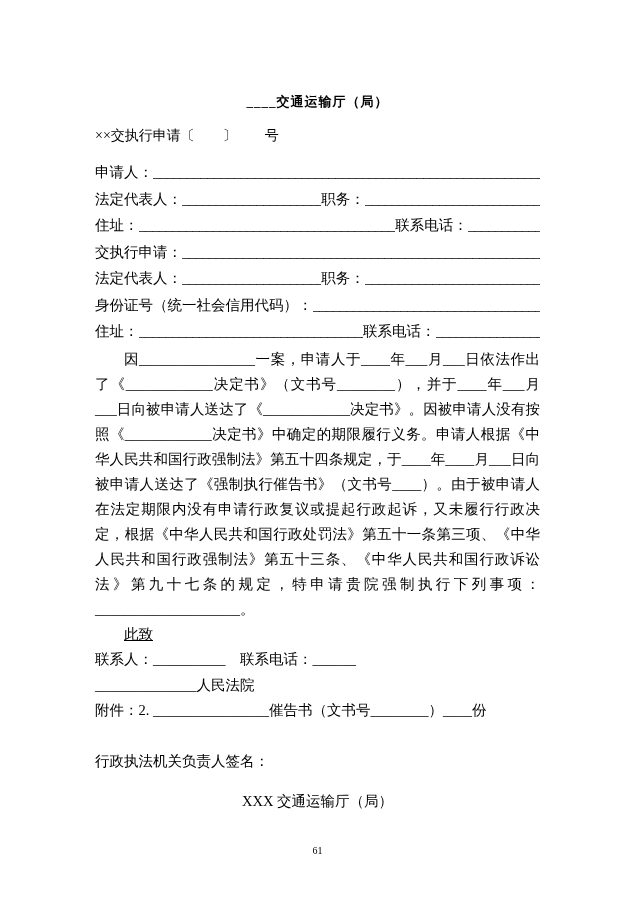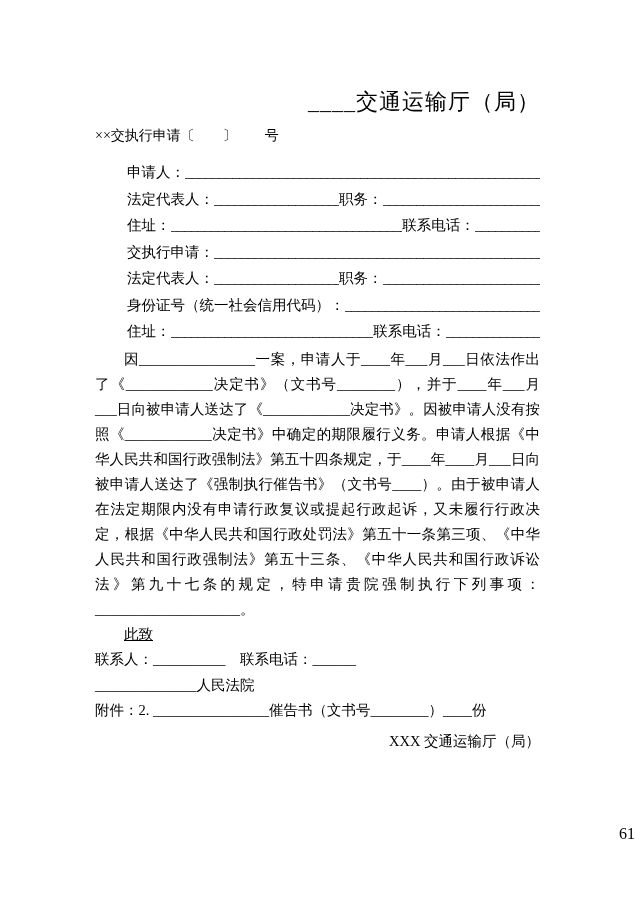--- a/index.html
+++ b/index.html
@@ -10,34 +10,34 @@
     margin: 0 auto;
     background: #ffffff;
     position: relative;
     padding: 90px 95px 0 95px;
     font-family: "Liberation Serif", "DejaVu Serif", serif;
     color: #000000;
     font-size: 14.5px;
     overflow: hidden;
   }
   .title {
-    text-align: right;
-    font-weight: normal;
-    font-size: 22px;
+    text-align: center;
+    font-weight: bold;
+    font-size: 13px;
     line-height: 24px;
     letter-spacing: 1px;
   }
   .title + .title { margin-top: 8px; }
   .docnum {
     text-align: left;
     font-size: 14px;
     line-height: 20px;
     margin-top: 12px;
   }
-  .form { margin-top: 13px; margin-left: 32px; }
+  .form { margin-top: 13px; }
   .frow {
     display: flex;
     align-items: baseline;
     height: 26.5px;
     line-height: 26.5px;
   }
   .lbl { white-space: nowrap; }
   .bl {
     flex: 1 1 0;
     overflow: hidden;
@@ -53,27 +53,27 @@
     text-align: justify;
     line-height: 25px;
   }
   p.line { line-height: 25.5px; }
   .indent2 { text-indent: 2em; text-decoration: underline; }
   .attach { display: flex; align-items: flex-start; }
   .attach .lbl { line-height: 25.5px; }
   .attach-lines { flex: 1 1 0; }
   .attach-lines p { line-height: 25.5px; white-space: nowrap; overflow: hidden; }
   .sig { margin-top: 25px; line-height: 25.5px; }
-  .org-sig { text-align: right; line-height: 25.5px; margin-top: 5px; }
+  .org-sig { text-align: center; line-height: 25.5px; margin-top: 15px; }
   .footer {
     position: absolute;
     left: 0; right: 0;
-    top: 825px;
-    text-align: right;
-    font-size: 16px;
+    top: 845px;
+    text-align: center;
+    font-size: 10px;
   }
 </style>
 </head>
 <body>
 
 <div class="page">
 
   <div class="title">____交通运输厅（局）</div>
   <div class="docnum">××交执行申请〔　　〕　　号</div>
 
@@ -130,17 +130,18 @@
   <p class="line">联系人：__________　联系电话：______</p>
   <p class="line">______________人民法院</p>
 
   <div class="attach">
     <span class="lbl">附件：</span>
     <div class="attach-lines">
       <p>2. ________________催告书（文书号________）____份</p>
     </div>
   </div>
 
+  <p class="sig">行政执法机关负责人签名：</p>
   <p class="org-sig">XXX 交通运输厅（局）</p>
 
   <div class="footer">61</div>
 
 </div>
 
 </body></html>

